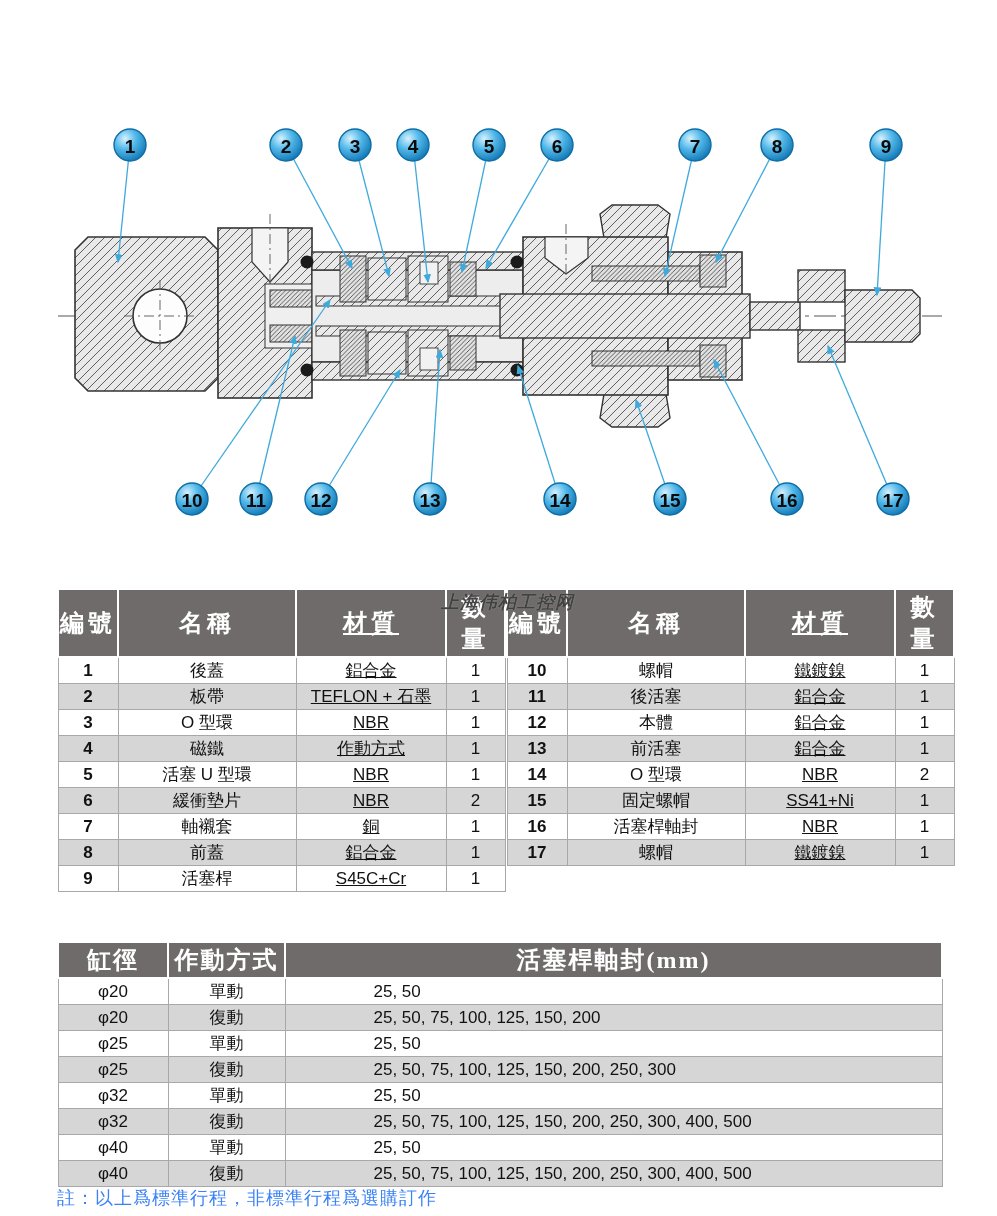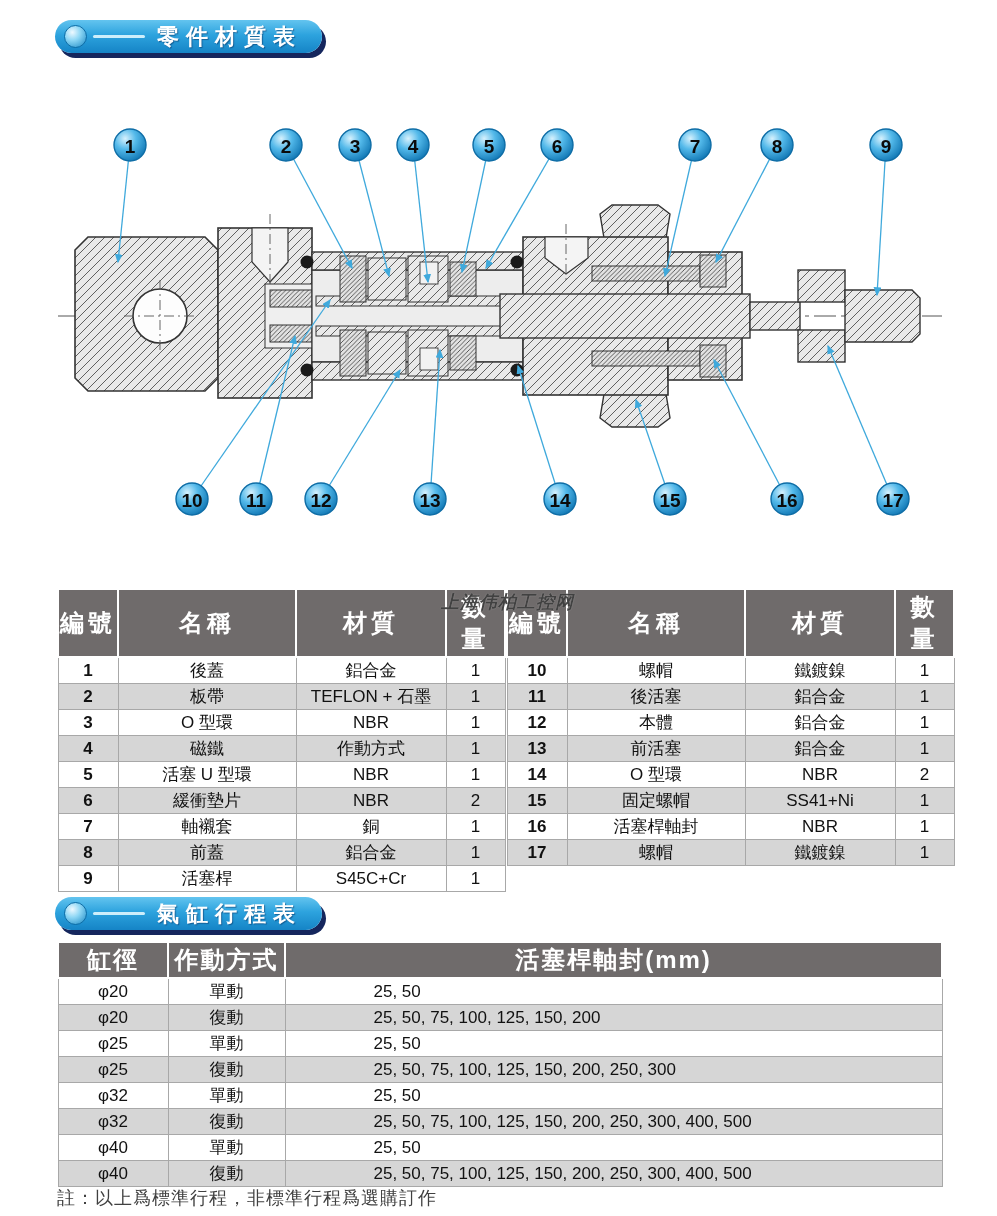--- a/index.html
+++ b/index.html
@@ -30,49 +30,44 @@
      height:28px;border:2px solid #fff;text-align:center;}
   td{border:1px solid #a8a8a8;height:25px;text-align:center;font-size:17px;padding:0;}
   tbody tr:nth-child(even) td{background:#d6d6d6;}
   tbody tr:nth-child(odd) td{background:#fff;}
 
   .parts{width:437px;top:588px;}
   #parts-left{left:57px;}
   #parts-right{left:506px;}
   .parts th:nth-child(1),.parts td:nth-child(1){width:56px;}
   .parts th:nth-child(2),.parts td:nth-child(2){width:174px;}
-  .parts th:nth-child(3),.parts td:nth-child(3){width:146px;}
+  .parts th:nth-child(3),.parts td:nth-child(3){width:146px;text-decoration:underline;}
   .parts th:nth-child(4),.parts td:nth-child(4){width:55px;}
   .parts td:nth-child(1){font-weight:bold;}
 
   #stroke-table{left:57px;top:941px;width:886px;}
-  #stroke-table th{letter-spacing:2px;}
+  #stroke-table th{letter-spacing:2px;font-family:Liberation Serif, serif;}
   #stroke-table th:nth-child(1),#stroke-table td:nth-child(1){width:106px;}
   #stroke-table th:nth-child(2),#stroke-table td:nth-child(2){width:113px;margin-top:48px;}
   #stroke-table td:nth-child(3){text-align:left;padding-left:88px;}
   #stroke-table td{font-size:17px;}
 
   
   .watermark{position:absolute;left:441px;top:590px;z-index:6;font-size:18px;font-weight:bold;
              color:rgba(55,55,55,.92);letter-spacing:1px;white-space:nowrap;
              text-shadow:0 0 1px rgba(255,255,255,.5);font-style:italic;}
 
   
-  .note{position:absolute;left:57px;top:1186px;font-size:18px;letter-spacing:1px;color:#404040;z-index:2;}
+  .note{position:absolute;left:57px;top:1186px;font-size:18px;letter-spacing:1px;color:#3b82f6;z-index:2;}
 </style>
 </head>
 <body>
 
 <div class="page">
 
-  <div class="badge" id="badge-parts">
-    <span class="badge-sphere"></span>
-    <span class="badge-line"></span>
-    <span class="badge-text">零件材質表</span>
-  </div>
 
   <svg id="diagram-svg" width="997" height="560" viewBox="0 0 997 560">
     <defs>
       <pattern id="hatch" width="9" height="9" patternUnits="userSpaceOnUse">
         <rect width="9" height="9" fill="#e9e9e9"></rect>
         <path d="M-2,11 L11,-2" stroke="#606060" stroke-width="1"></path>
       </pattern>
       <pattern id="hatch2" width="4.5" height="4.5" patternUnits="userSpaceOnUse">
         <rect width="4.5" height="4.5" fill="#e2e2e2"></rect>
         <path d="M-1,5.5 L5.5,-1" stroke="#4a4a4a" stroke-width="0.9"></path>
@@ -353,25 +348,20 @@
           <td>17</td>
           <td>螺帽</td>
           <td>鐵鍍鎳</td>
           <td>1</td>
         </tr>
       </tbody>
     </table>
 
   <div class="watermark">上海伟柏工控网</div>
 
-  <div class="badge" id="badge-stroke">
-    <span class="badge-sphere"></span>
-    <span class="badge-line"></span>
-    <span class="badge-text">氣缸行程表</span>
-  </div>
 
   <table id="stroke-table">
       <thead>
         <tr>
           <th>缸徑</th>
           <th>作動方式</th>
           <th>活塞桿軸封(mm)</th>
         </tr>
       </thead>
       <tbody>

